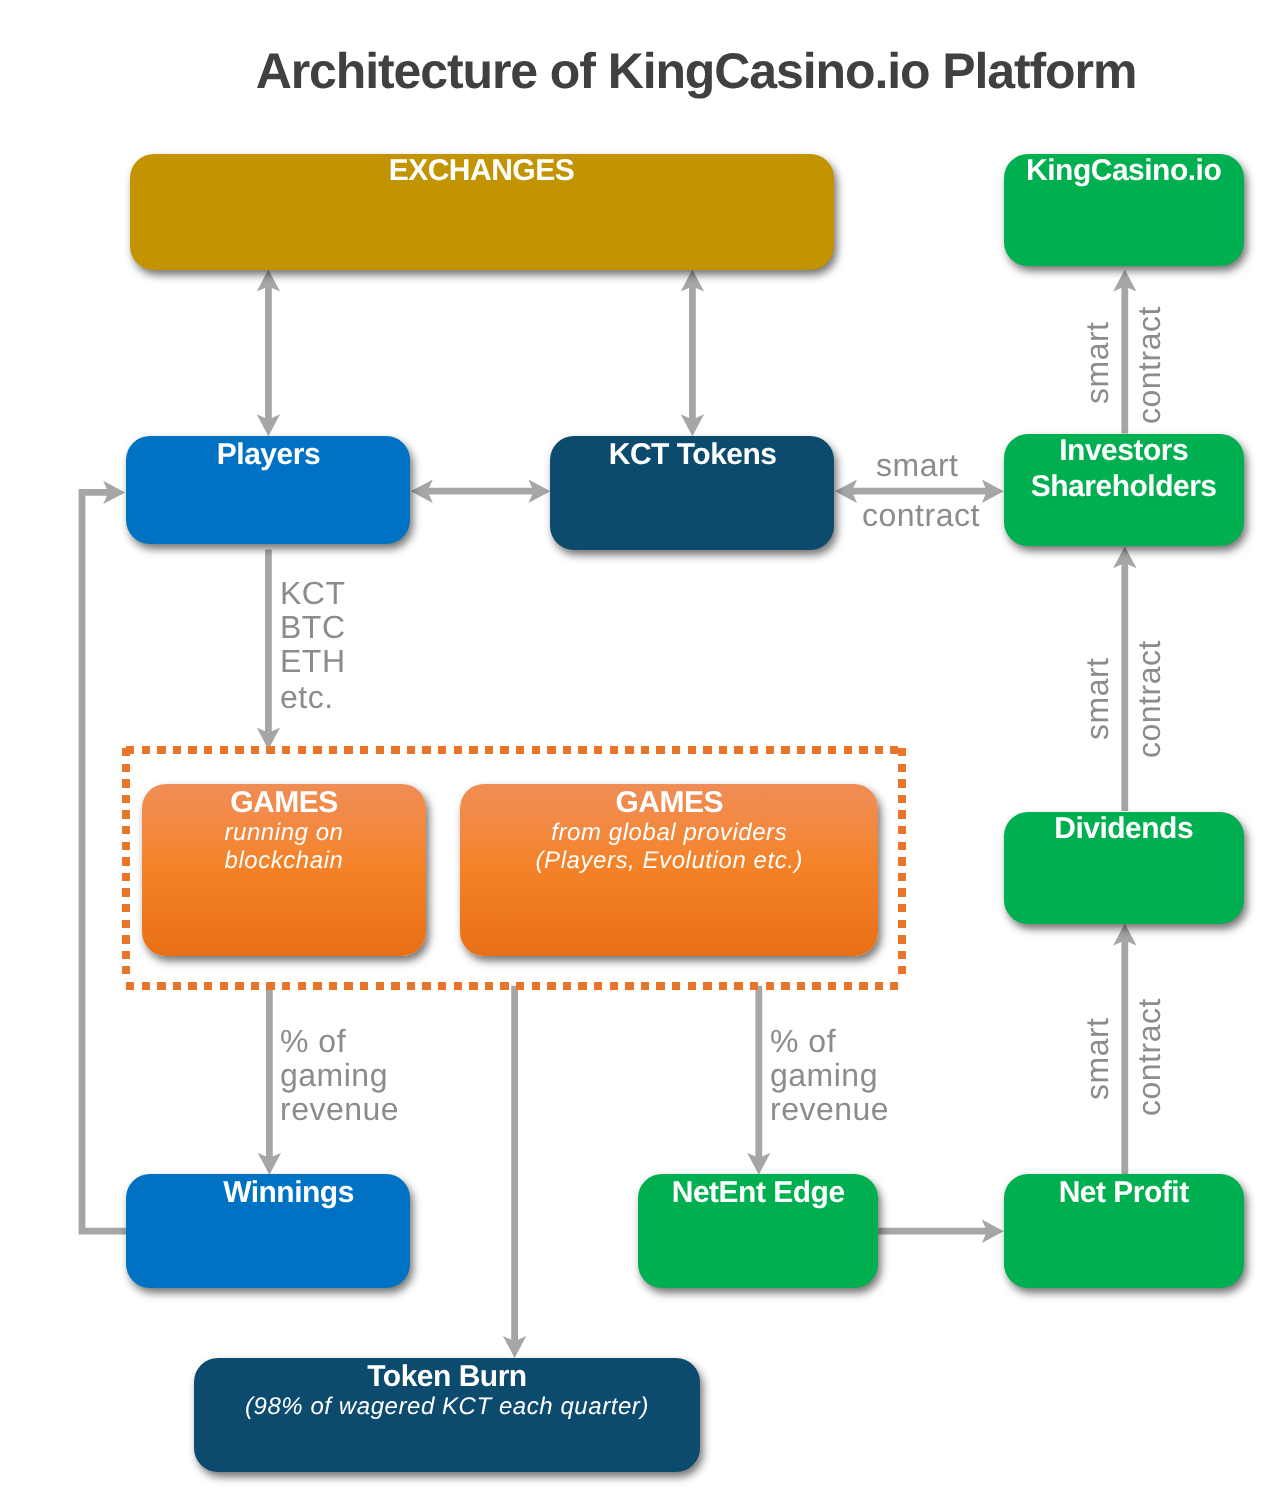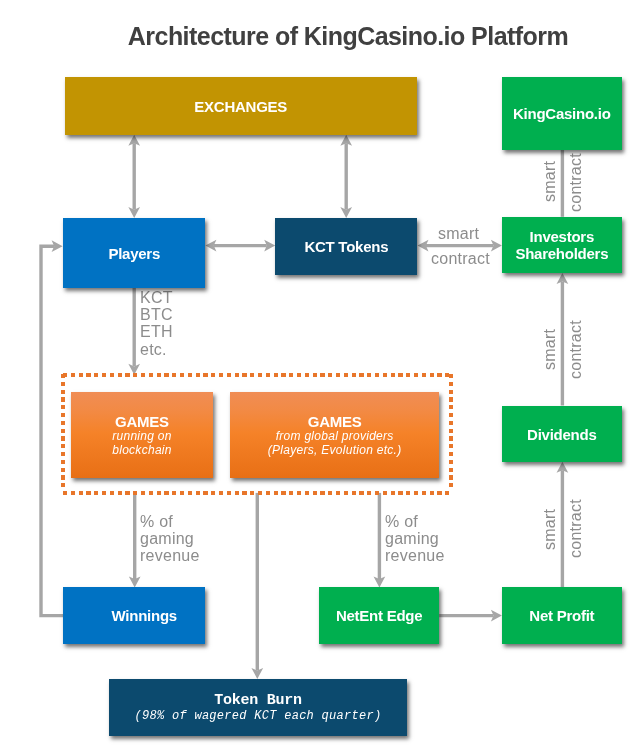--- a/index.html
+++ b/index.html
@@ -6,22 +6,22 @@
   html,body{margin:0;padding:0;background:#ffffff;}
   body{width:640px;height:752px;overflow:hidden;background:#fff;
        font-family:"Liberation Sans",sans-serif;-webkit-font-smoothing:antialiased;}
   #stage{position:relative;width:640px;height:752px;background:#fff;overflow:hidden;}
 
   .title{position:absolute;left:28px;top:21.5px;width:640px;text-align:center;color:#404040;
          font-weight:bold;font-size:25px;letter-spacing:-0.55px;line-height:28px;}
 
   svg.edges{position:absolute;left:0;top:0;width:640px;height:752px;z-index:1;}
 
-  .box{position:absolute;border-radius:0;display:flex;flex-direction:column;
-       align-items:center;justify-content:center;color:#fff;text-align:center;
+  .box{position:absolute;border-radius:12px;display:flex;flex-direction:column;
+       align-items:center;justify-content:flex-start;color:#fff;text-align:center;
        box-shadow:1.5px 2.5px 4px rgba(0,0,0,0.55);z-index:3;box-sizing:border-box;font-size:15px;}
   .box .ln{display:block;line-height:1.16;white-space:nowrap;letter-spacing:-0.25px;
            position:relative;top:0.55px;}
   .box .ln.b-bold{font-weight:bold;}
   .box .ln.b-ital{font-style:italic;font-weight:normal;font-size:12px;letter-spacing:0.28px;}
 
   .box.c-gold  {background:#C29402;letter-spacing:0.6px;}
   .box.c-blue  {background:#0072C3;}
   .box.c-red   {background:#0c4a6e;}
   .box.c-green {background:#00AF4F;}
@@ -86,24 +86,24 @@
         <path d="M62.6,246.2 L51.6,252.04999999999998 L54.2,246.2 L51.6,240.35 Z"></path>
       </g>
   </svg>
 
   <div class="dotted" style="left: 61.1px; top: 372.8px; width: 392.2px; height: 122.4px;"></div>
 
   <div id="node-layer">
       <div class="box c-gold" style="left: 64.9px; top: 76.9px; width: 351.7px; height: 57.9px;">
         <span class="ln b-bold">EXCHANGES</span>
       </div>
-      <div class="box c-green" style="left: 501.9px; top: 76.9px; width: 119.9px; height: 73px;">
+      <div class="box c-green" style="left: 501.9px; top: 76.9px; width: 119.9px; height: 56px;">
         <span class="ln b-bold">KingCasino.io</span>
       </div>
-      <div class="box c-blue" style="left: 63.1px; top: 218.1px; width: 142.3px; height: 70px;">
+      <div class="box c-blue" style="left: 63.1px; top: 218.1px; width: 142.3px; height: 54px;">
         <span class="ln b-bold">Players</span>
       </div>
       <div class="box c-red" style="left: 275.2px; top: 218.1px; width: 142.3px; height: 56.7px;">
         <span class="ln b-bold">KCT Tokens</span>
       </div>
       <div class="box c-green" style="left: 501.9px; top: 216.8px; width: 119.9px; height: 56.3px;">
         <span class="ln b-bold">Investors</span>
         <span class="ln b-bold">Shareholders</span>
       </div>
       <div class="box c-orange" style="left: 71.1px; top: 392px; width: 141.8px; height: 86px;">
@@ -121,21 +121,21 @@
       </div>
       <div class="box c-blue" style="left: 63.1px; top: 587.4px; width: 142.3px; height: 56.4px; padding-left: 20px;">
         <span class="ln b-bold">Winnings</span>
       </div>
       <div class="box c-green" style="left: 319px; top: 587.4px; width: 120.2px; height: 56.4px;">
         <span class="ln b-bold">NetEnt Edge</span>
       </div>
       <div class="box c-green" style="left: 501.9px; top: 587.4px; width: 119.9px; height: 56.4px;">
         <span class="ln b-bold">Net Profit</span>
       </div>
-      <div class="box c-red" style="left: 109px; top: 679px; width: 298px; height: 56.7px; font-family: Liberation Mono, monospace;">
+      <div class="box c-red" style="left: 97px; top: 679px; width: 253px; height: 56.7px;">
         <span class="ln b-bold">Token Burn</span>
         <span class="ln b-ital">(98% of wagered KCT each quarter)</span>
       </div>
     </div>
   <div id="label-layer">
       <div class="lbl" style="left: 140px; top: 289px;">KCT
 BTC
 ETH
 etc.</div>
       <div class="lbl" style="left: 140px; top: 513px;">% of

